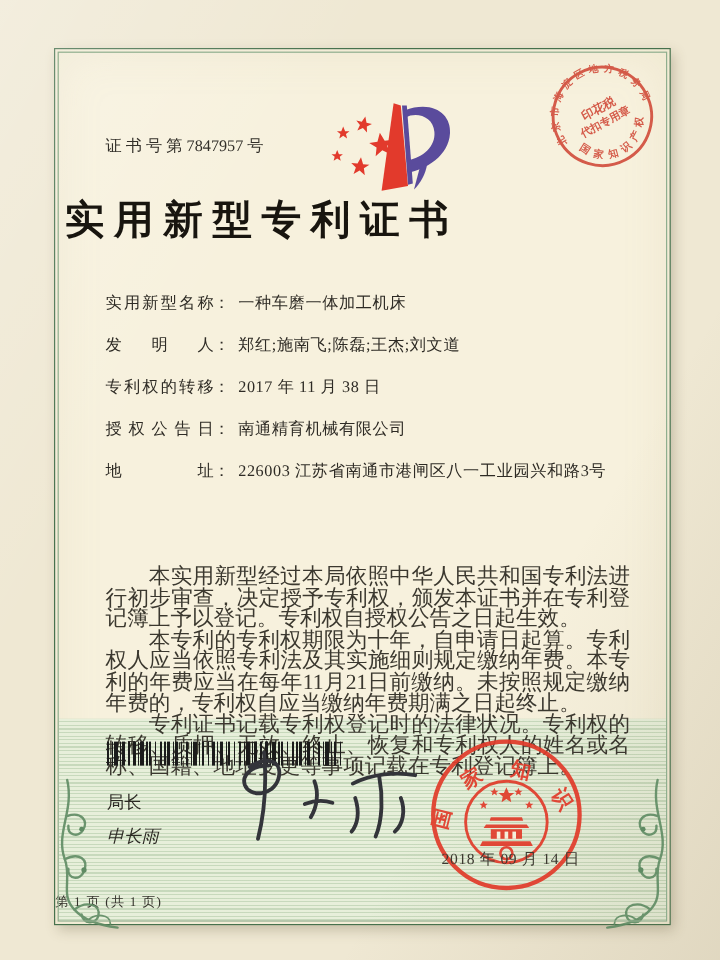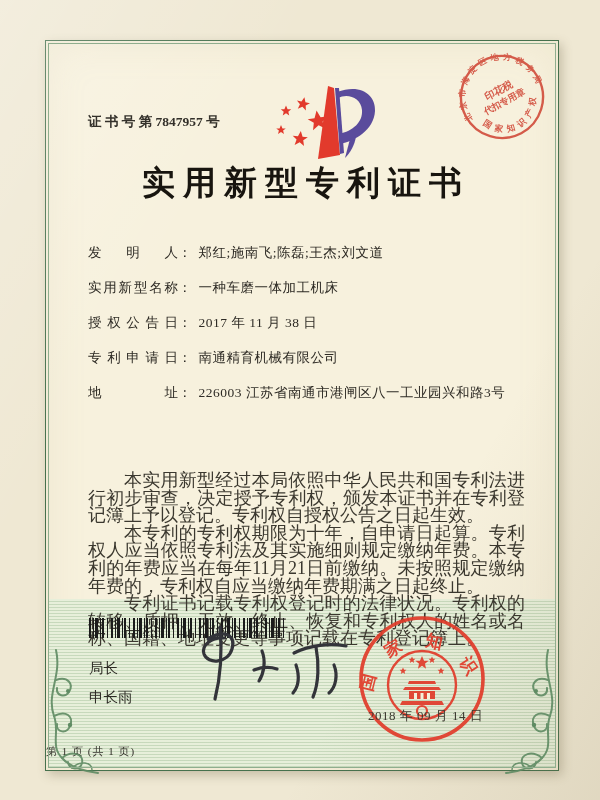--- a/index.html
+++ b/index.html
@@ -16,23 +16,23 @@
     position:absolute;left:45px;top:40px;width:512px;height:729px;
     background:#f7f1dd;
     border:1px solid #46714d;
     box-shadow:3px 4px 10px rgba(90,80,50,.28), inset 0 0 40px rgba(190,175,130,.15);
   }
   .inner-frame{position:absolute;inset:2px;border:1px solid #8fae8e;pointer-events:none;z-index:4;}
   .band{
     position:absolute;left:3px;right:3px;bottom:3px;height:168px;z-index:0;
     background:repeating-linear-gradient(0deg, rgba(125,165,118,.30) 0 1px, rgba(125,165,118,0) 1px 3px), #e7efda;
   }
-  .cert-no{position:absolute;left:42px;top:72px;font-size:13.5px;color:#33302a;z-index:1;font-weight:bold;}
+  .cert-no{position:absolute;left:42px;top:72px;font-size:13.5px;color:#33302a;z-index:1;}
   .title{
-    position:absolute;left:0;right:0;top:120px;text-align:center;z-index:1;
+    position:absolute;left:0;right:0;top:120px;text-align:left;z-index:1;
     font-size:33px;font-weight:700;letter-spacing:8px;text-indent:8px;color:#18150f;
   }
   .logo{position:absolute;left:212px;top:38px;z-index:1;}
   .fields{position:absolute;left:42px;top:194px;right:30px;z-index:1;}
   .frow{position:relative;height:35px;line-height:35px;white-space:nowrap;font-size:13.5px;color:#2e2b25;}
   .flabel{display:inline-block;width:90px;text-align:justify;text-align-last:justify;}
   .fcolon{display:inline-block;margin-right:7px;}
   .fvalue{letter-spacing:.5px;}
   .grant-right{position:absolute;left:287px;top:0;}
   .grant-right .flabel2{letter-spacing:1px;}
@@ -43,21 +43,21 @@
     position:absolute;left:43px;top:577px;width:196px;height:20px;z-index:2;
     background:repeating-linear-gradient(90deg,
       #1b1b1b 0 2px, transparent 2px 4px,
       #1b1b1b 4px 5px, transparent 5px 6px,
       #1b1b1b 6px 9px, transparent 9px 11px,
       #1b1b1b 11px 12px, transparent 12px 13px,
       #1b1b1b 13px 15px, transparent 15px 18px,
       #1b1b1b 18px 19px, transparent 19px 22px);
   }
   .sig-title{position:absolute;left:43px;top:618px;font-size:14.5px;color:#2c2a24;z-index:2;font-family:Liberation Sans, sans-serif;}
-  .sig-name{position:absolute;left:43px;top:647px;font-size:14.5px;color:#2c2a24;z-index:2;font-family:"Liberation Sans","DejaVu Sans",sans-serif;}
+  .sig-name{position:absolute;left:43px;top:647px;font-size:14.5px;color:#2c2a24;z-index:2;font-family:"Liberation Sans","DejaVu Sans",sans-serif;font-style:italic;}
   .signature{position:absolute;left:128px;top:582px;z-index:2;}
   .seal{position:absolute;left:310px;top:572px;z-index:2;opacity:.92;}
   .seal-date{position:absolute;left:322px;top:666px;font-size:13px;color:#3d3a31;z-index:3;letter-spacing:.5px;}
   .footer{position:absolute;left:0;right:0;top:703px;font-size:11px;color:#35332c;z-index:2;letter-spacing:1px;}
   .tax-stamp{position:absolute;left:410px;top:10px;z-index:2;opacity:.88;transform:rotate(-28deg);}
   .flourish{position:absolute;z-index:3;}
   .flourish.bl{left:-4px;bottom:-8px;}
   .flourish.br{right:-4px;bottom:-8px;transform:scaleX(-1);}
 </style>
 </head>
@@ -105,30 +105,30 @@
       <path d="M77 9 L81 9 L86 74 L82 75 Z"></path>
       <path d="M79 13 C104 4 118 17 117 32 C116 51 97 62 82 65 L81 55 C95 52 105 43 104 31 C103 18 89 14 80 19 Z"></path>
       <path d="M98 57 C97 66 92 74 87 79 L92 60 Z"></path>
     </g>
   </svg>
 
   <div class="title">实用新型专利证书</div>
 
   <div class="fields">
     <div class="frow">
+      <span class="flabel">实用新型名称</span><span class="fcolon">：</span><span class="fvalue">一种车磨一体加工机床</span>
+    </div>
+    <div class="frow">
       <span class="flabel">发明人</span><span class="fcolon">：</span><span class="fvalue">郑红;施南飞;陈磊;王杰;刘文道</span>
     </div>
     <div class="frow">
-      <span class="flabel">实用新型名称</span><span class="fcolon">：</span><span class="fvalue">一种车磨一体加工机床</span>
-    </div>
-    <div class="frow">
-      <span class="flabel">授权公告日</span><span class="fcolon">：</span><span class="fvalue">2017 年 11 月 38 日</span>
-    </div>
-    <div class="frow">
-      <span class="flabel">专利申请日</span><span class="fcolon">：</span><span class="fvalue">南通精育机械有限公司</span>
+      <span class="flabel">专利权的转移</span><span class="fcolon">：</span><span class="fvalue">2017 年 11 月 38 日</span>
+    </div>
+    <div class="frow">
+      <span class="flabel">授权公告日</span><span class="fcolon">：</span><span class="fvalue">南通精育机械有限公司</span>
     </div>
     <div class="frow">
       <span class="flabel">地址</span><span class="fcolon">：</span><span class="fvalue">226003 江苏省南通市港闸区八一工业园兴和路3号</span>
     </div>
   </div>
 
   <div class="body-text">
     <p>本实用新型经过本局依照中华人民共和国专利法进行初步审查，决定授予专利权，颁发本证书并在专利登记簿上予以登记。专利权自授权公告之日起生效。</p>
     <p>本专利的专利权期限为十年，自申请日起算。专利权人应当依照专利法及其实施细则规定缴纳年费。本专利的年费应当在每年11月21日前缴纳。未按照规定缴纳年费的，专利权自应当缴纳年费期满之日起终止。</p>
     <p>专利证书记载专利权登记时的法律状况。专利权的转移、质押、无效、终止、恢复和专利权人的姓名或名称、国籍、地址变更等事项记载在专利登记簿上。</p>

